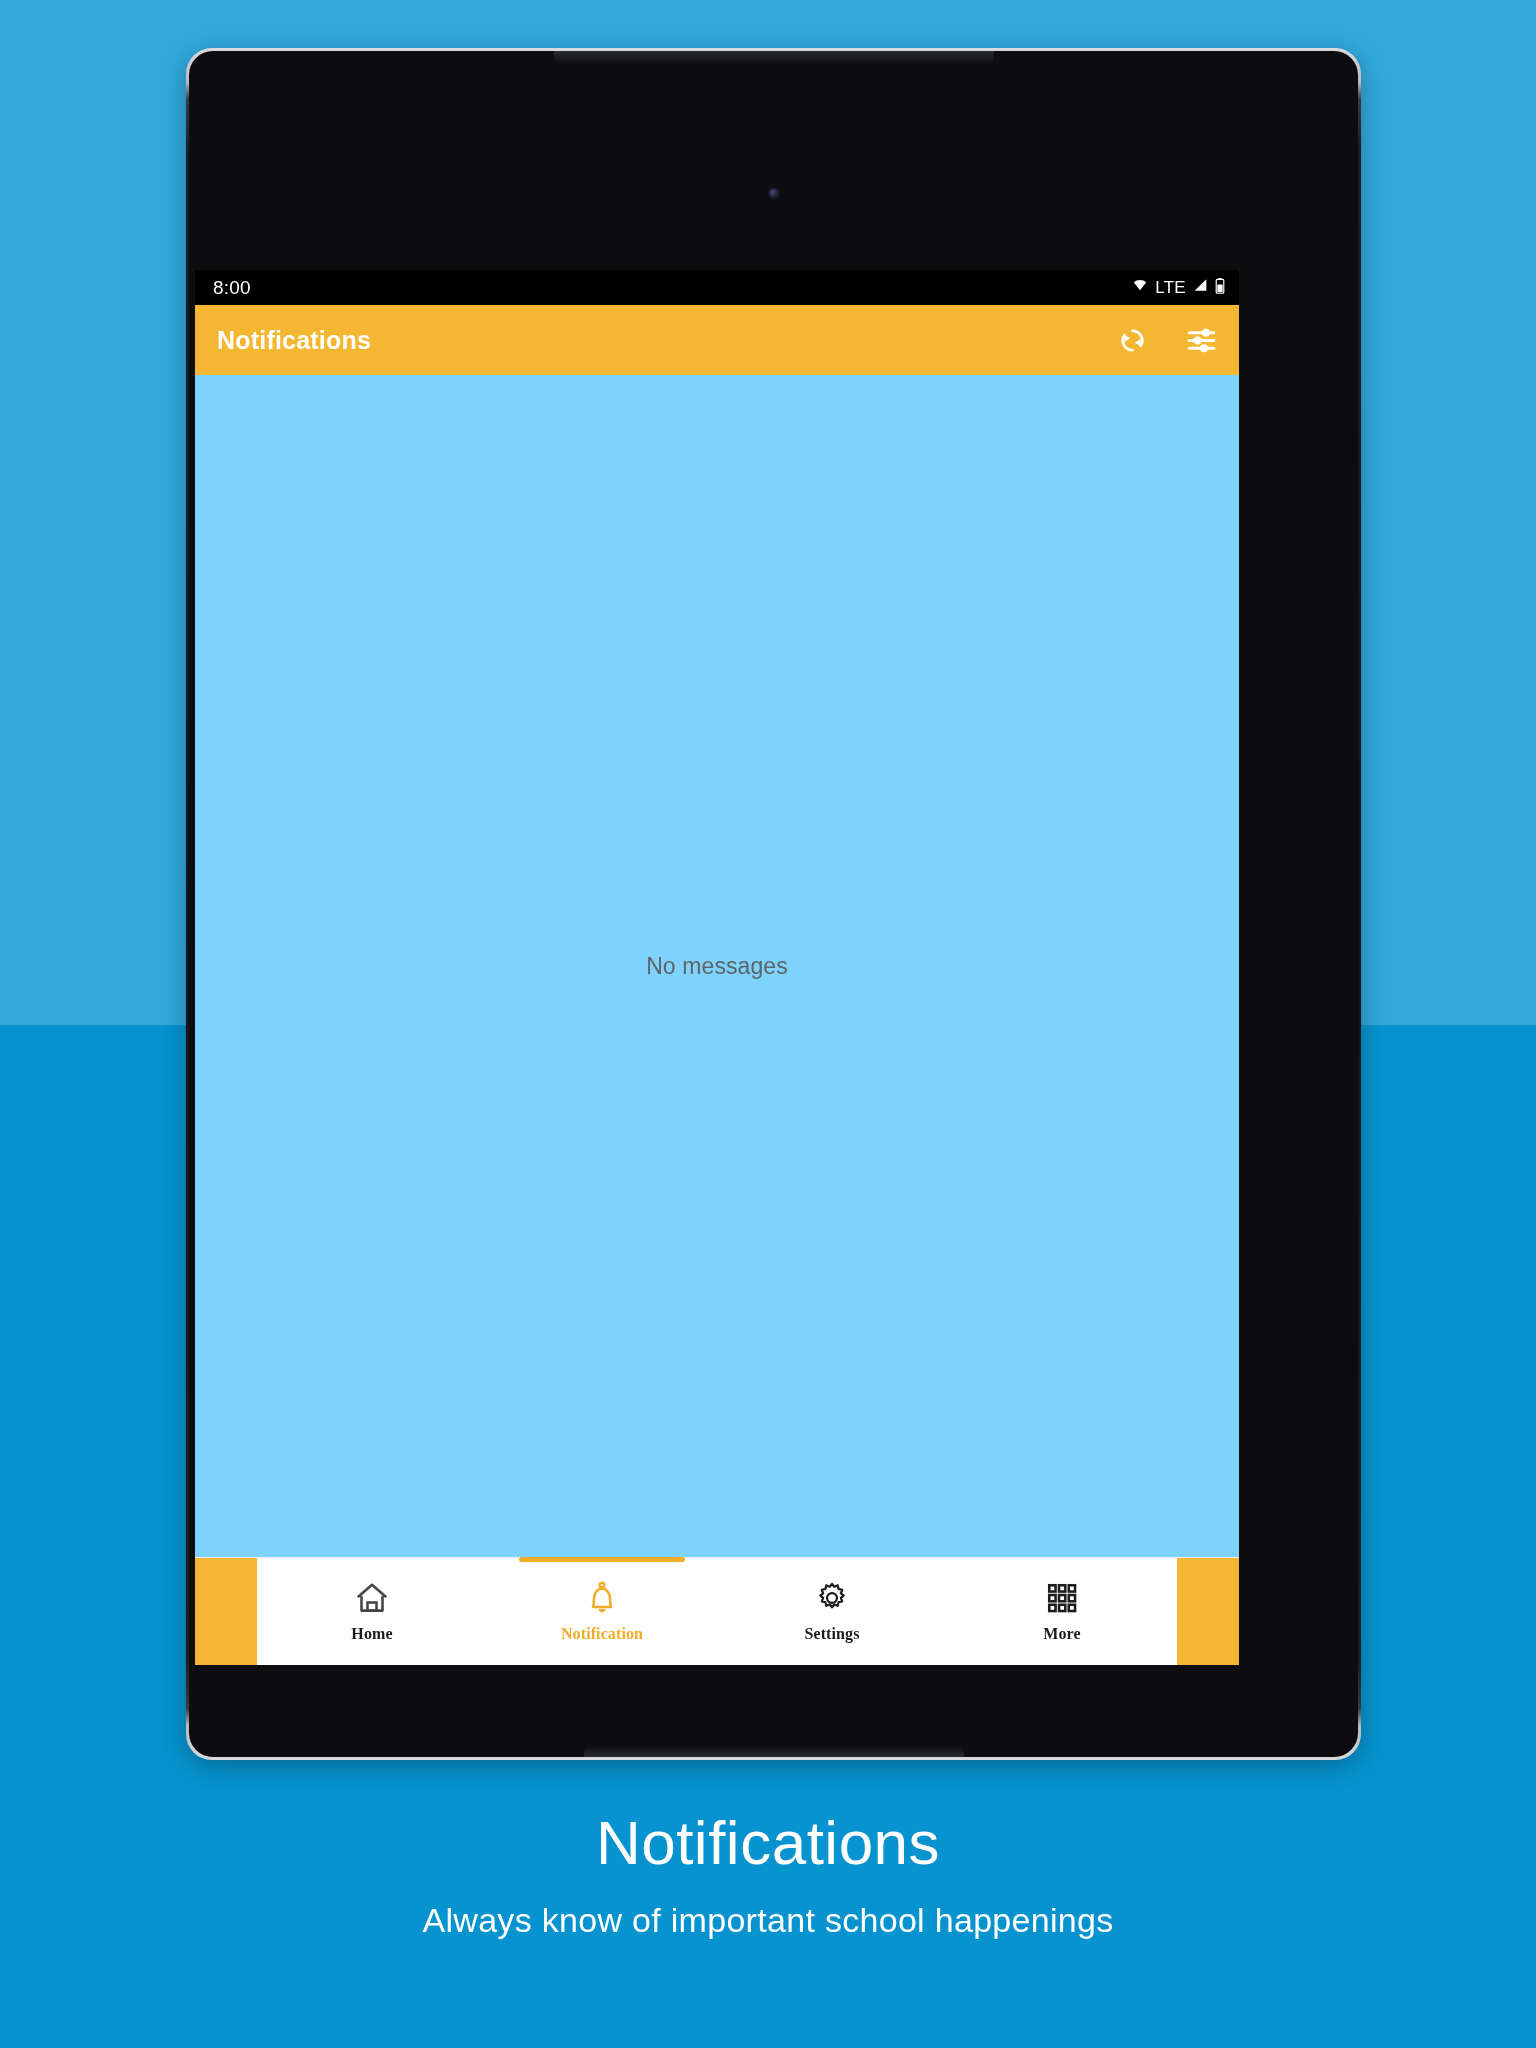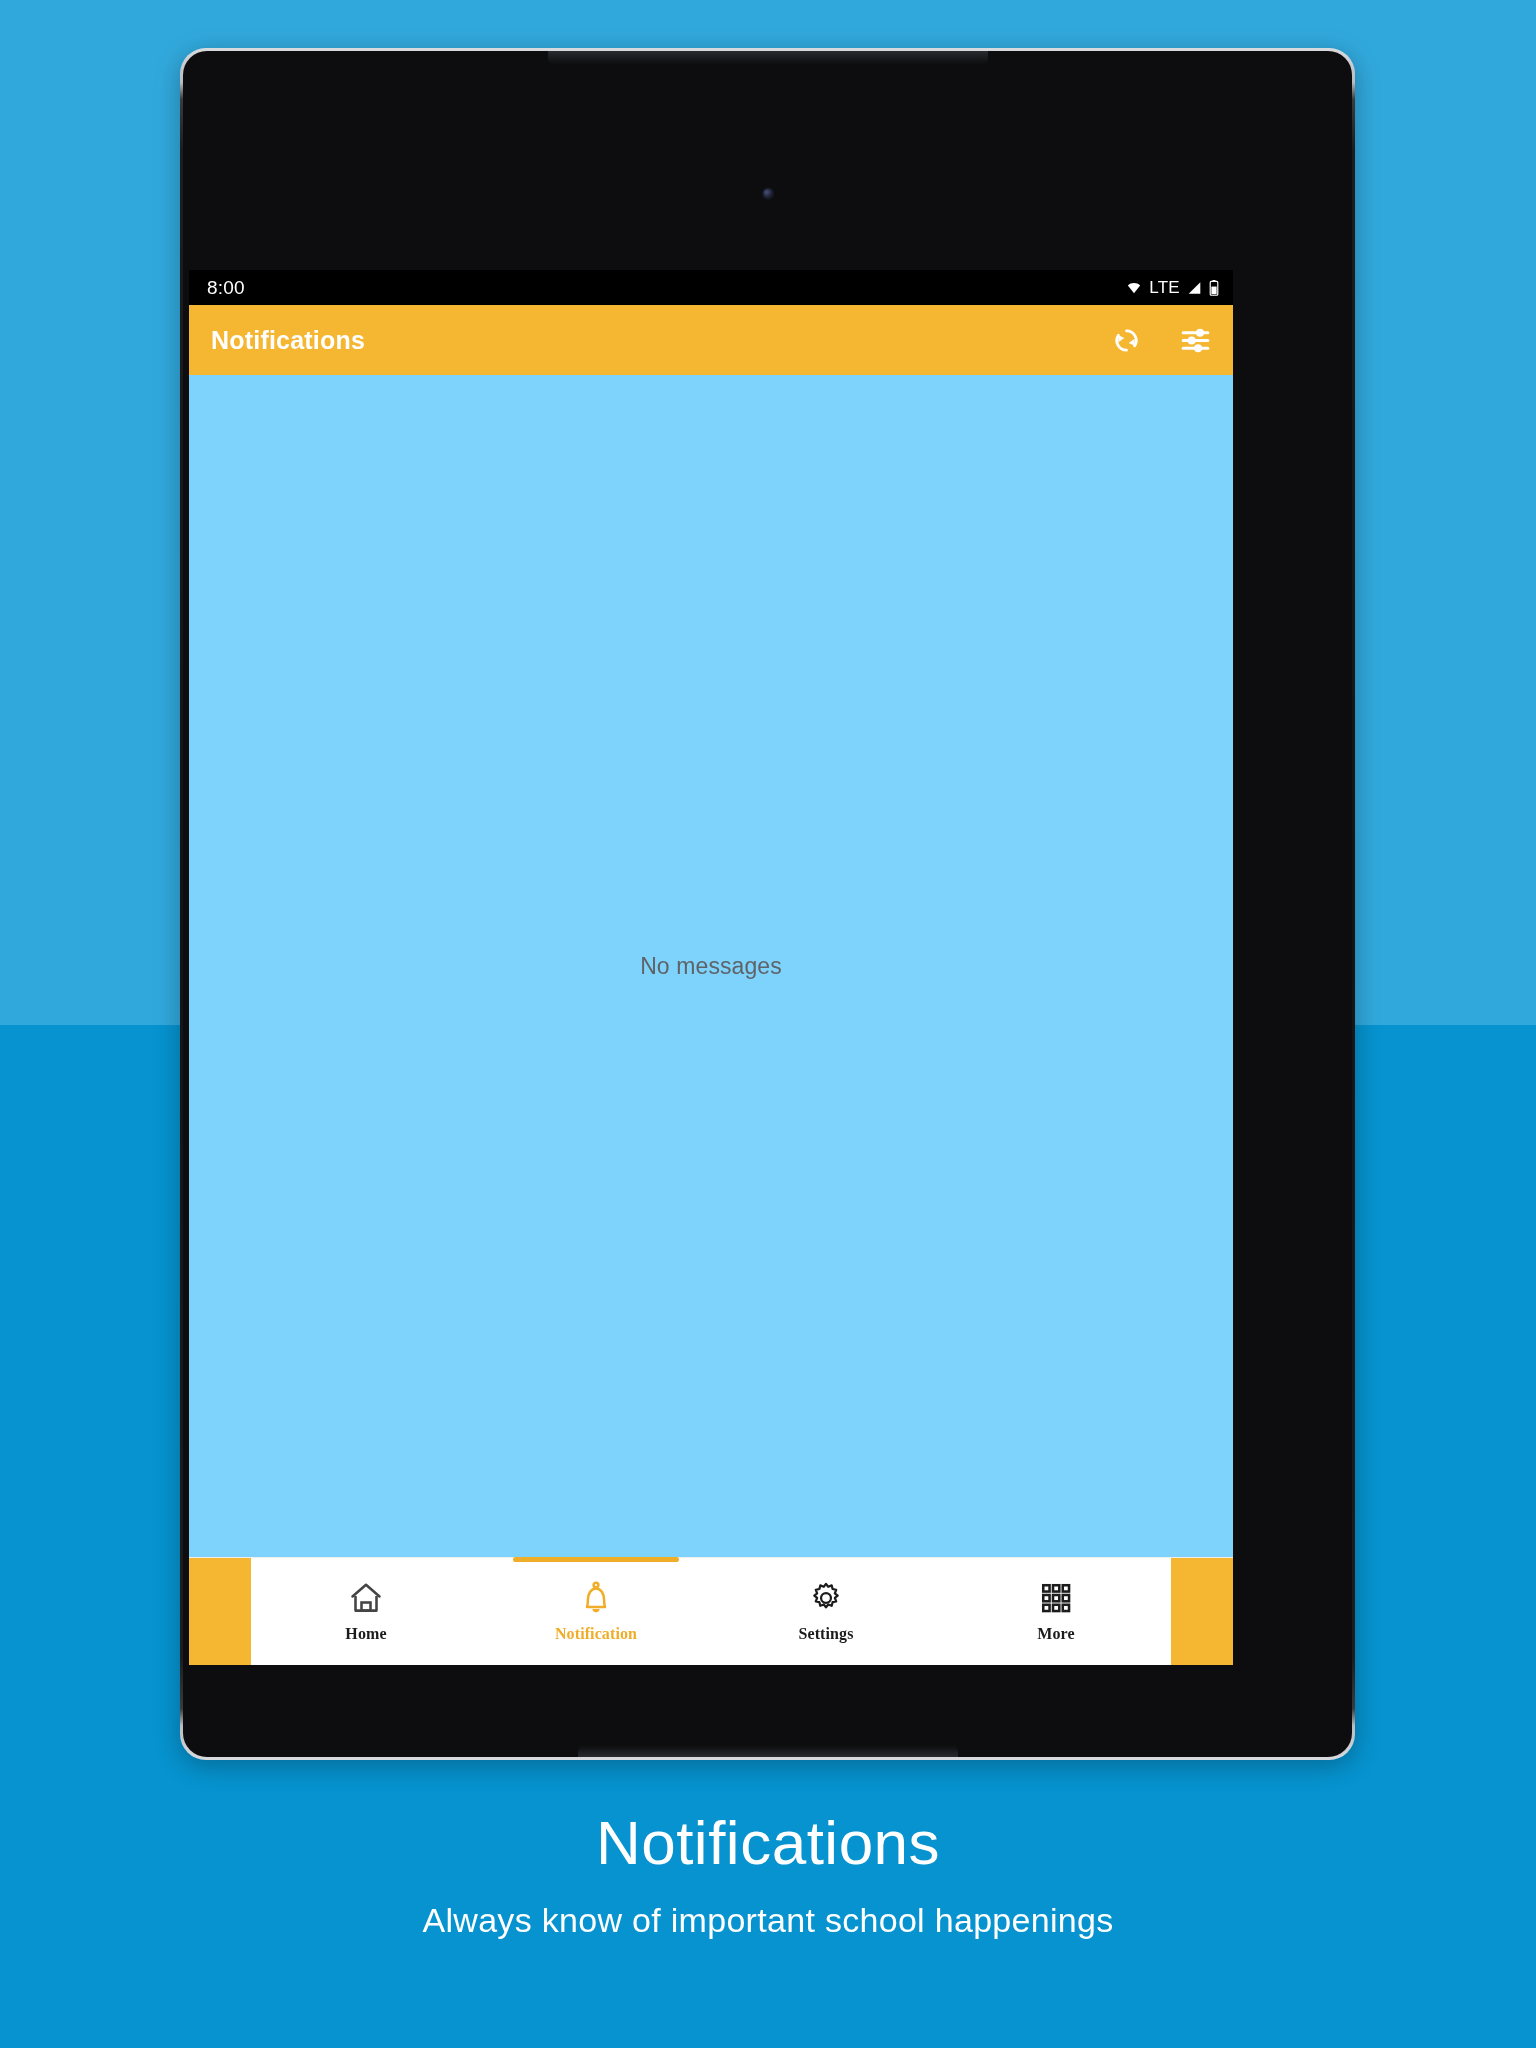--- a/index.html
+++ b/index.html
@@ -16,21 +16,21 @@
     background:#31a8dc;
   }
   .bg-bottom {
     position:absolute; left:0; top:1025px; width:1536px; height:1023px;
     background:#0693cf;
   }
 
   
   .device {
     position:absolute;
-    left:180px; top:48px;
+    left:186px; top:48px;
     width:1175px; height:1712px;
     border-radius:26px;
     background:linear-gradient(180deg,#d9dadd 0%,#b9bcc0 2%,#3a3b3d 3%,#1c1d1f 6%,#141416 50%,#1c1d1f 94%,#3a3b3d 97%,#b9bcc0 98%,#d9dadd 100%);
     padding:3px;
     box-shadow:0 6px 26px rgba(0,0,0,.28);
   }
   .device-inner {
     width:100%; height:100%;
     border-radius:24px;
     background:#0d0d0f;
@@ -66,21 +66,21 @@
   }
 
   
   .statusbar {
     height:35px; background:#000;
     display:flex; align-items:center;
     padding:0 14px 0 18px;
     color:#fff;
   }
   .status-time { font-size:19px; letter-spacing:.2px; }
-  .status-right { margin-left:auto; display:flex; align-items:center; gap:7px; }
+  .status-right { margin-left:auto; display:flex; align-items:flex-start; gap:7px; }
   .ico-wifi { width:16px; height:14px; }
   .status-lte { font-size:17px; font-weight:400; letter-spacing:.3px; }
   .ico-signal { width:15px; height:14px; }
   .ico-battery { width:10px; height:16px; }
 
   
   .appbar {
     height:70px; background:#f5b731;
     display:flex; align-items:center;
     padding:0 22px 0 22px;

